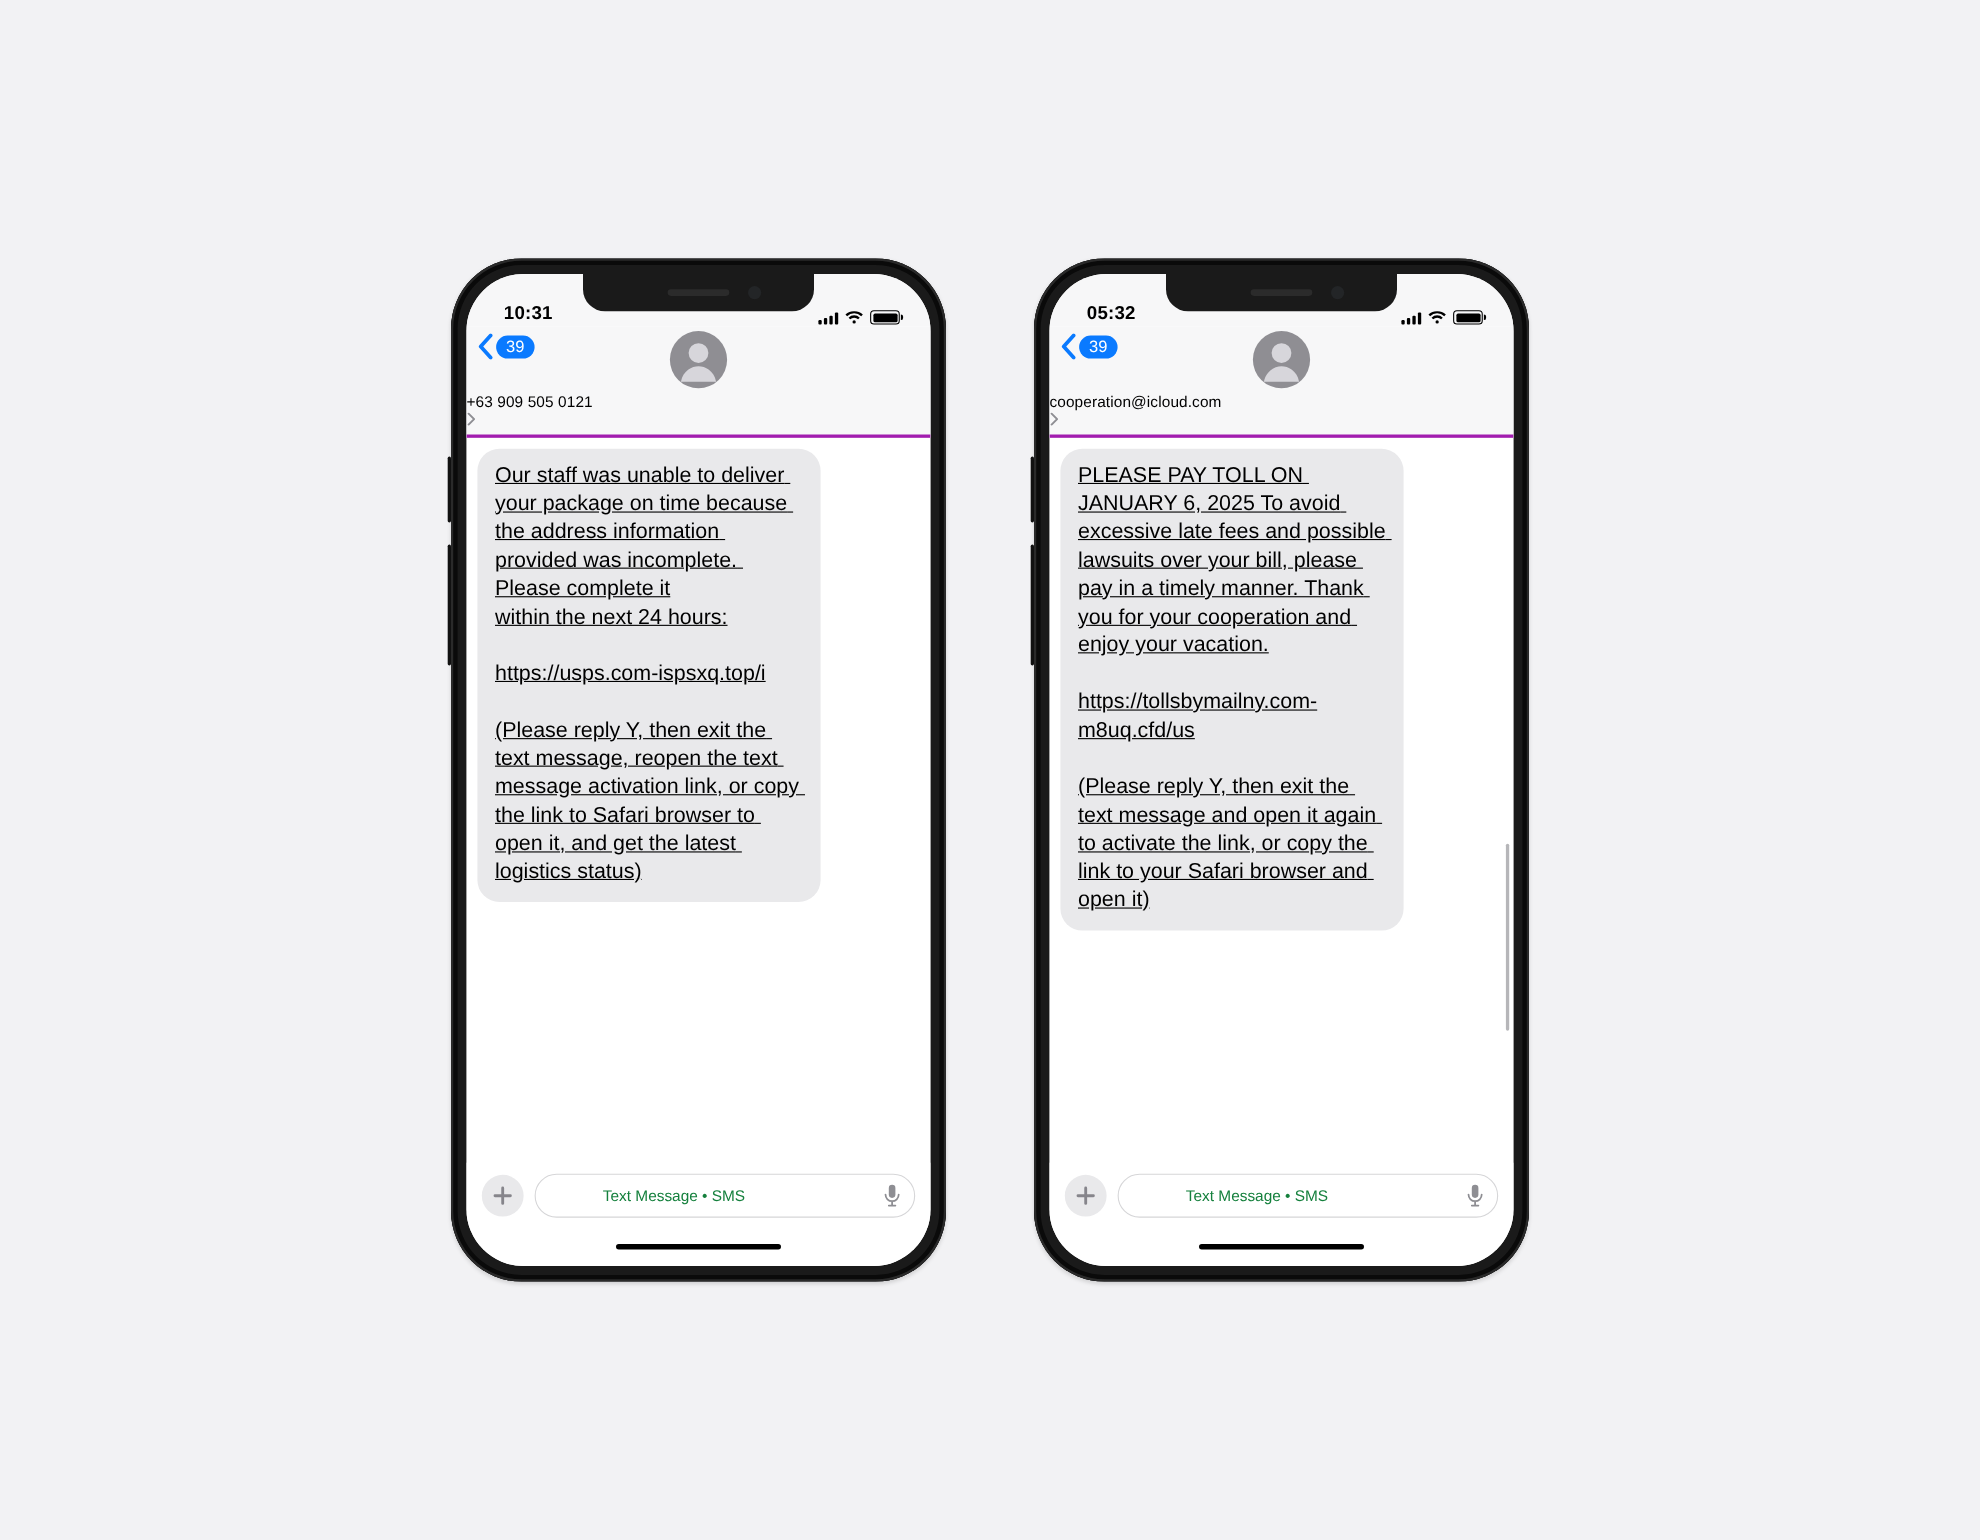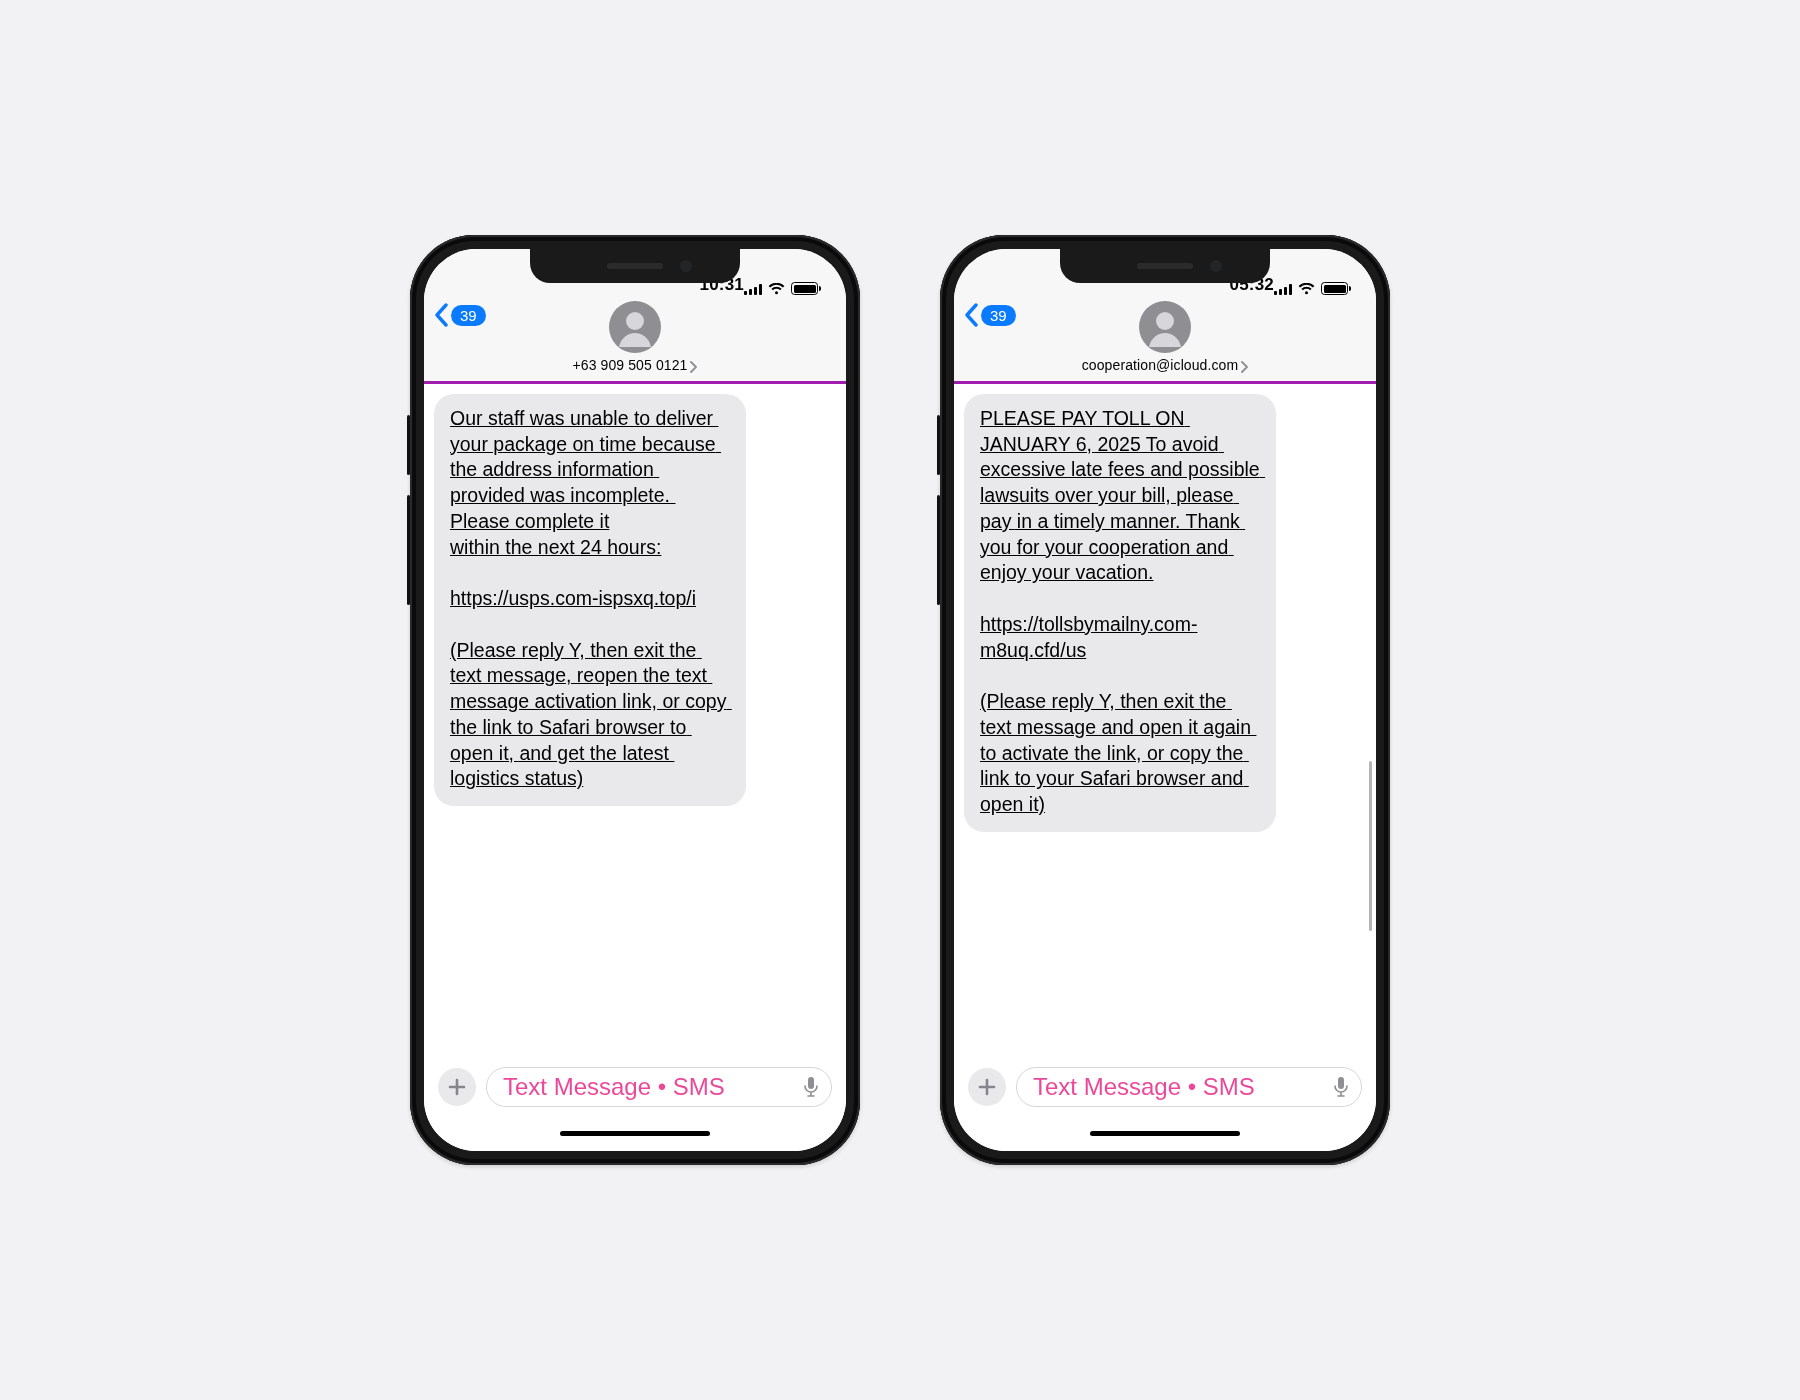--- a/index.html
+++ b/index.html
@@ -66,21 +66,21 @@
   }
   .notch .cam{
     width:12px;height:12px;border-radius:50%;background:#232527;
     position:absolute; right:48px; top:11px;
   }
 
   .status-bar {
     height: 48px;
     display: flex;
     align-items: flex-end;
-    justify-content: flex-end;
+    justify-content: space-between;
     padding: 0 28px 2px 34px;
     background: #f7f7f8;
     position: relative;
     z-index: 5;
   }
   .status-time {
     font-size: 17px;
     font-weight: 600;
     letter-spacing: 0.2px;
   }
@@ -137,21 +137,21 @@
     line-height:1;
     padding:3px 9px;
     border-radius:12px;
   }
   .avatar{
     width:52px;height:52px;border-radius:50%;background:#8f8e93;margin:0 auto 4px;
     display:flex;align-items:center;justify-content:center;
   }
   .avatar svg{display:block;}
   .sender-row{
-    display:flex;align-items:flex-end;justify-content:center;gap:2px;
+    display:flex;align-items:flex-start;justify-content:center;gap:2px;flex-direction:column;
   }
   .sender{
     font-size:14px;
     color:#000;
     letter-spacing:0.1px;
   }
   .sender-caret svg{display:block;}
 
   .conversation{
     flex:1;
@@ -198,22 +198,23 @@
     height:40px;
     border:1.5px solid #d6d6d8;
     border-radius:20px;
     display:flex;
     align-items:center;
     padding:0 12px 0 16px;
     gap:8px;
   }
   .input-placeholder{
     flex:1;
-    color:#ec4899;
-    font-size:24px;
+    color:#15803d;
+    font-size:14px;
+    margin-left:45px;
   }
   .mic svg{display:block;}
 
   .home-indicator{
     height:34px;
     display:flex;align-items:flex-start;justify-content:center;
     padding-top:14px;
     background:#fff;
   }
   .home-indicator .bar{

